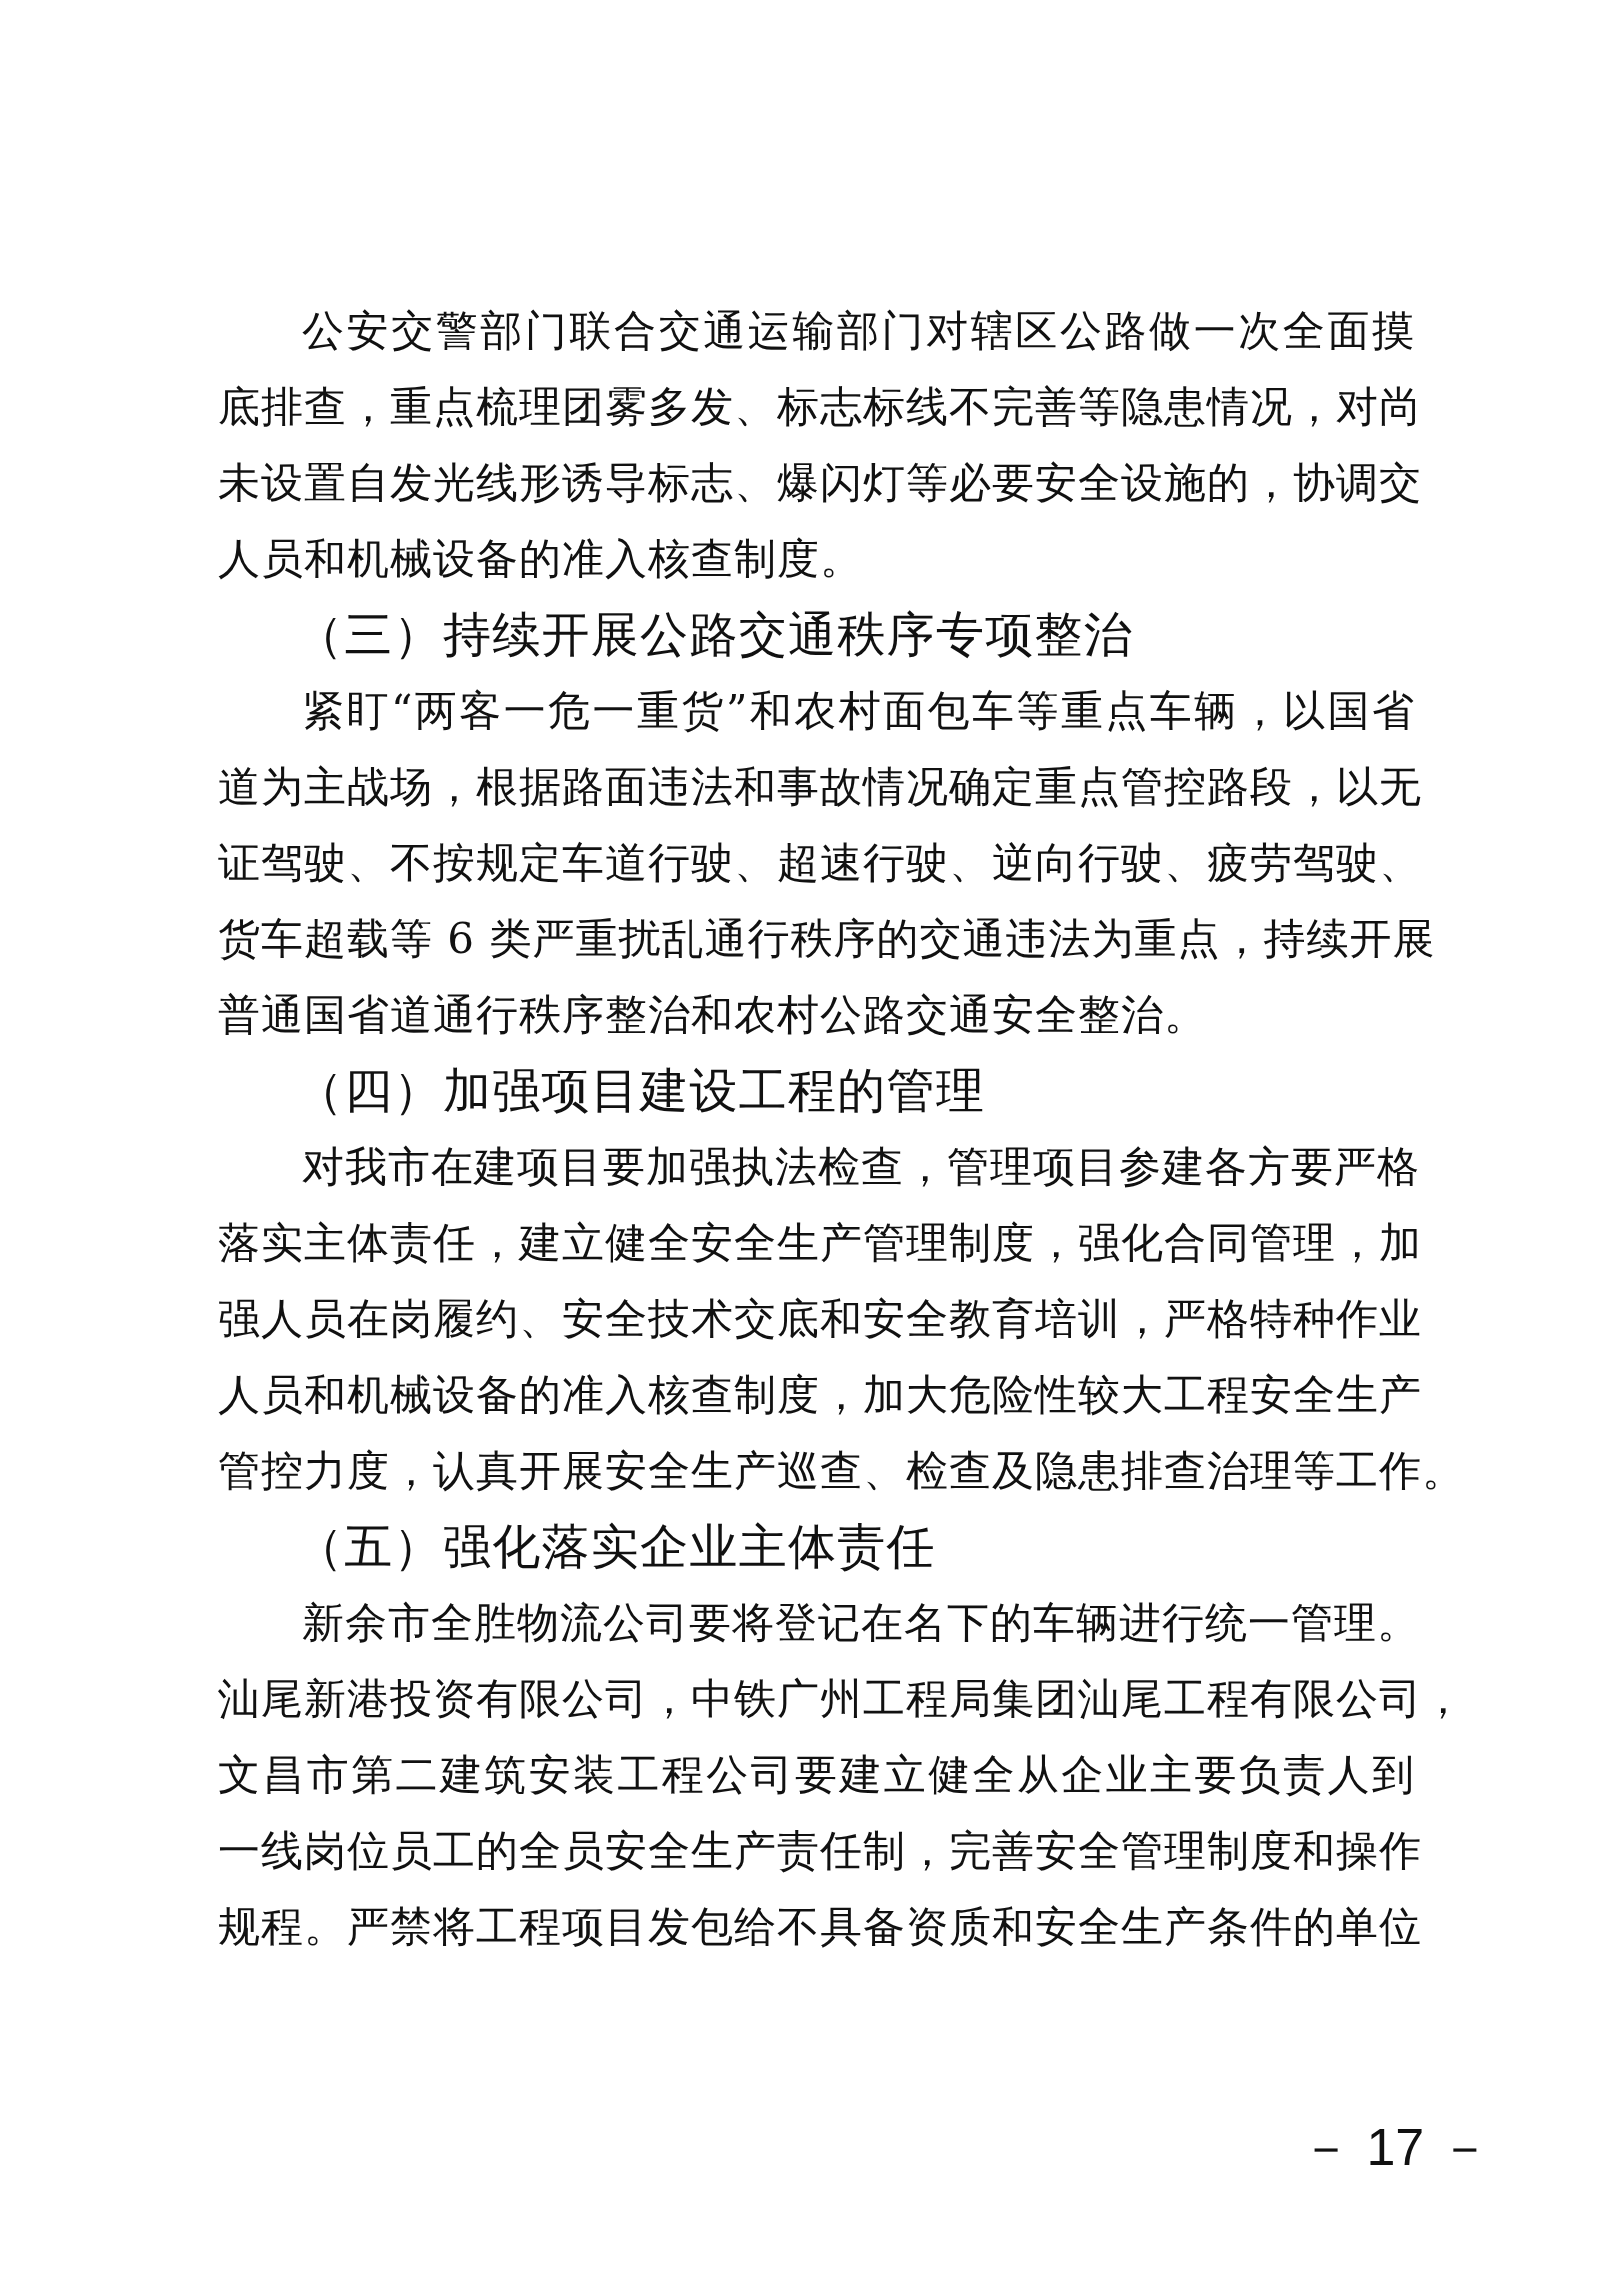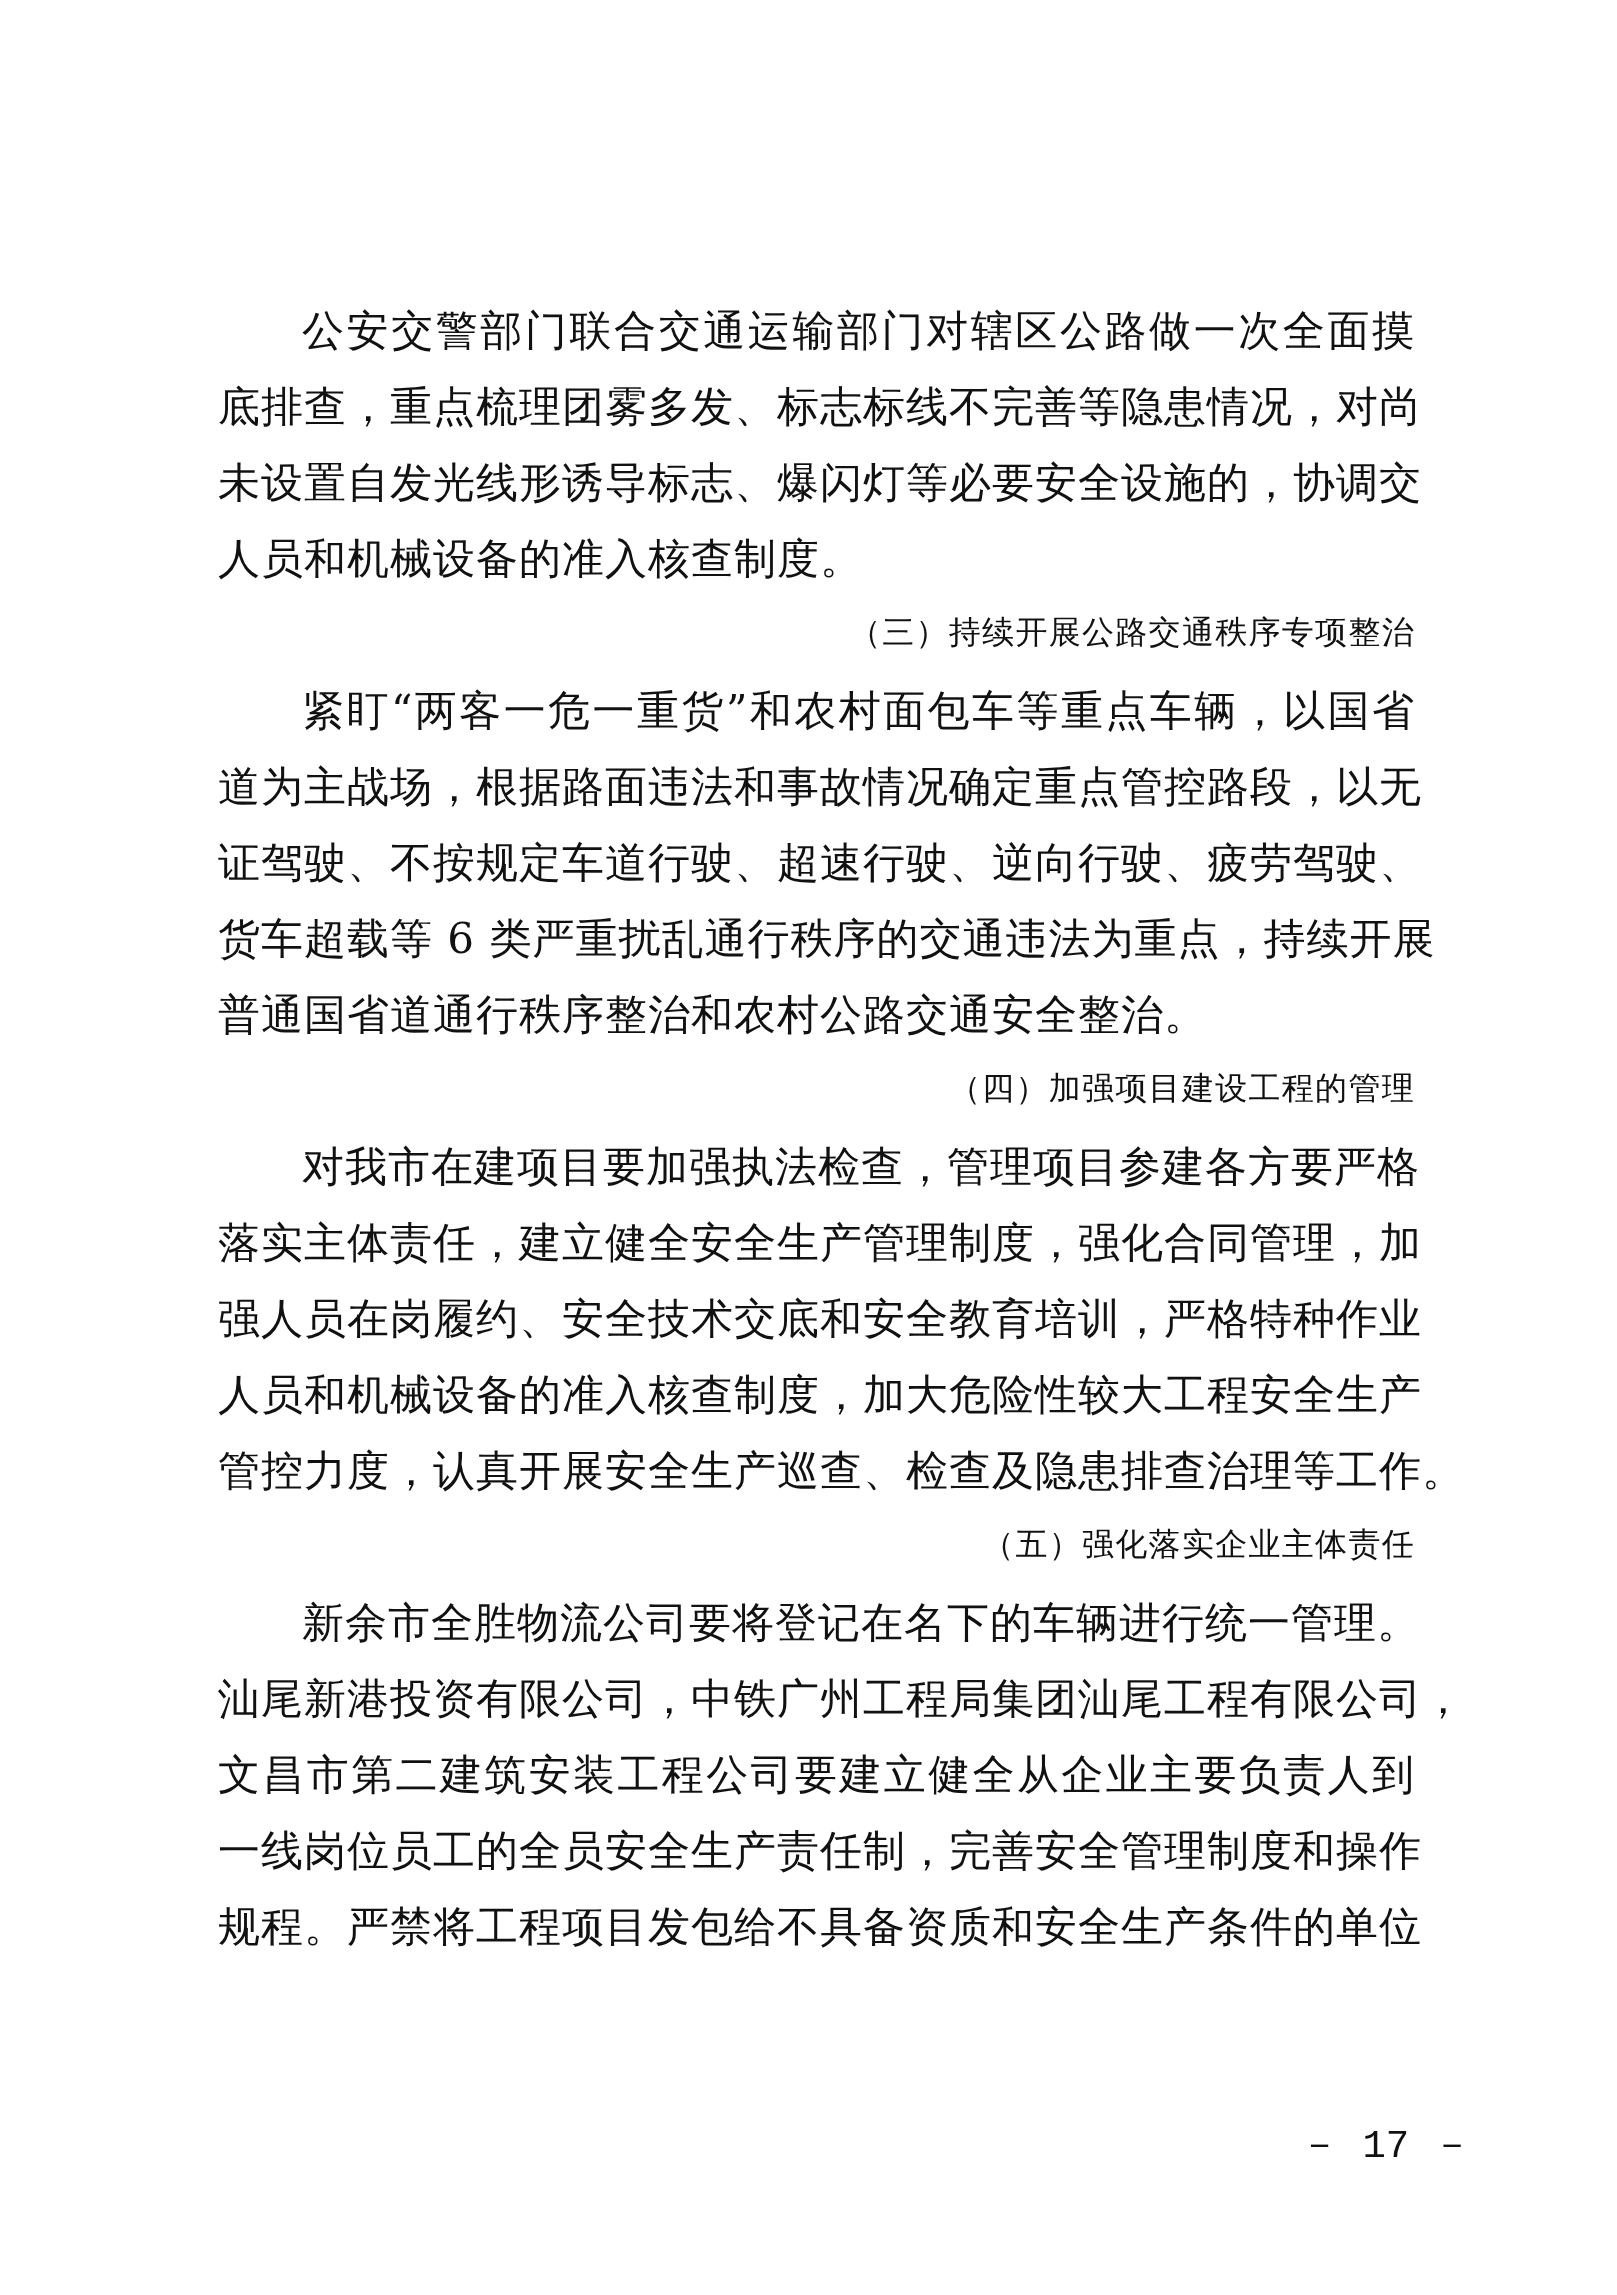--- a/index.html
+++ b/index.html
@@ -38,32 +38,31 @@
       overflow: visible;
     }
     .line.justify {
       text-align: justify;
       text-align-last: justify;
     }
     .line.indent {
       padding-left: 84px;
     }
     .line.heading {
-      font-family: Liberation Mono, monospace;
-      font-size: 32px;
+      font-family: Liberation Serif, serif;
+      font-size: 48px;
       padding-left: 77px;
       letter-spacing: 1.3px;
-      text-align: right;
     }
     .page-number {
       position: absolute;
       left: 1300px;
       top: 2125px;
-      font-family: Liberation Mono, monospace;
-      font-size: 39px;
+      font-family: Liberation Sans, sans-serif;
+      font-size: 52px;
       line-height: 45px;
       white-space: pre;
       color: #111111;
     }
   </style>
 </head>
 <body>
 
 <div class="page">
   <div class="body-text">

